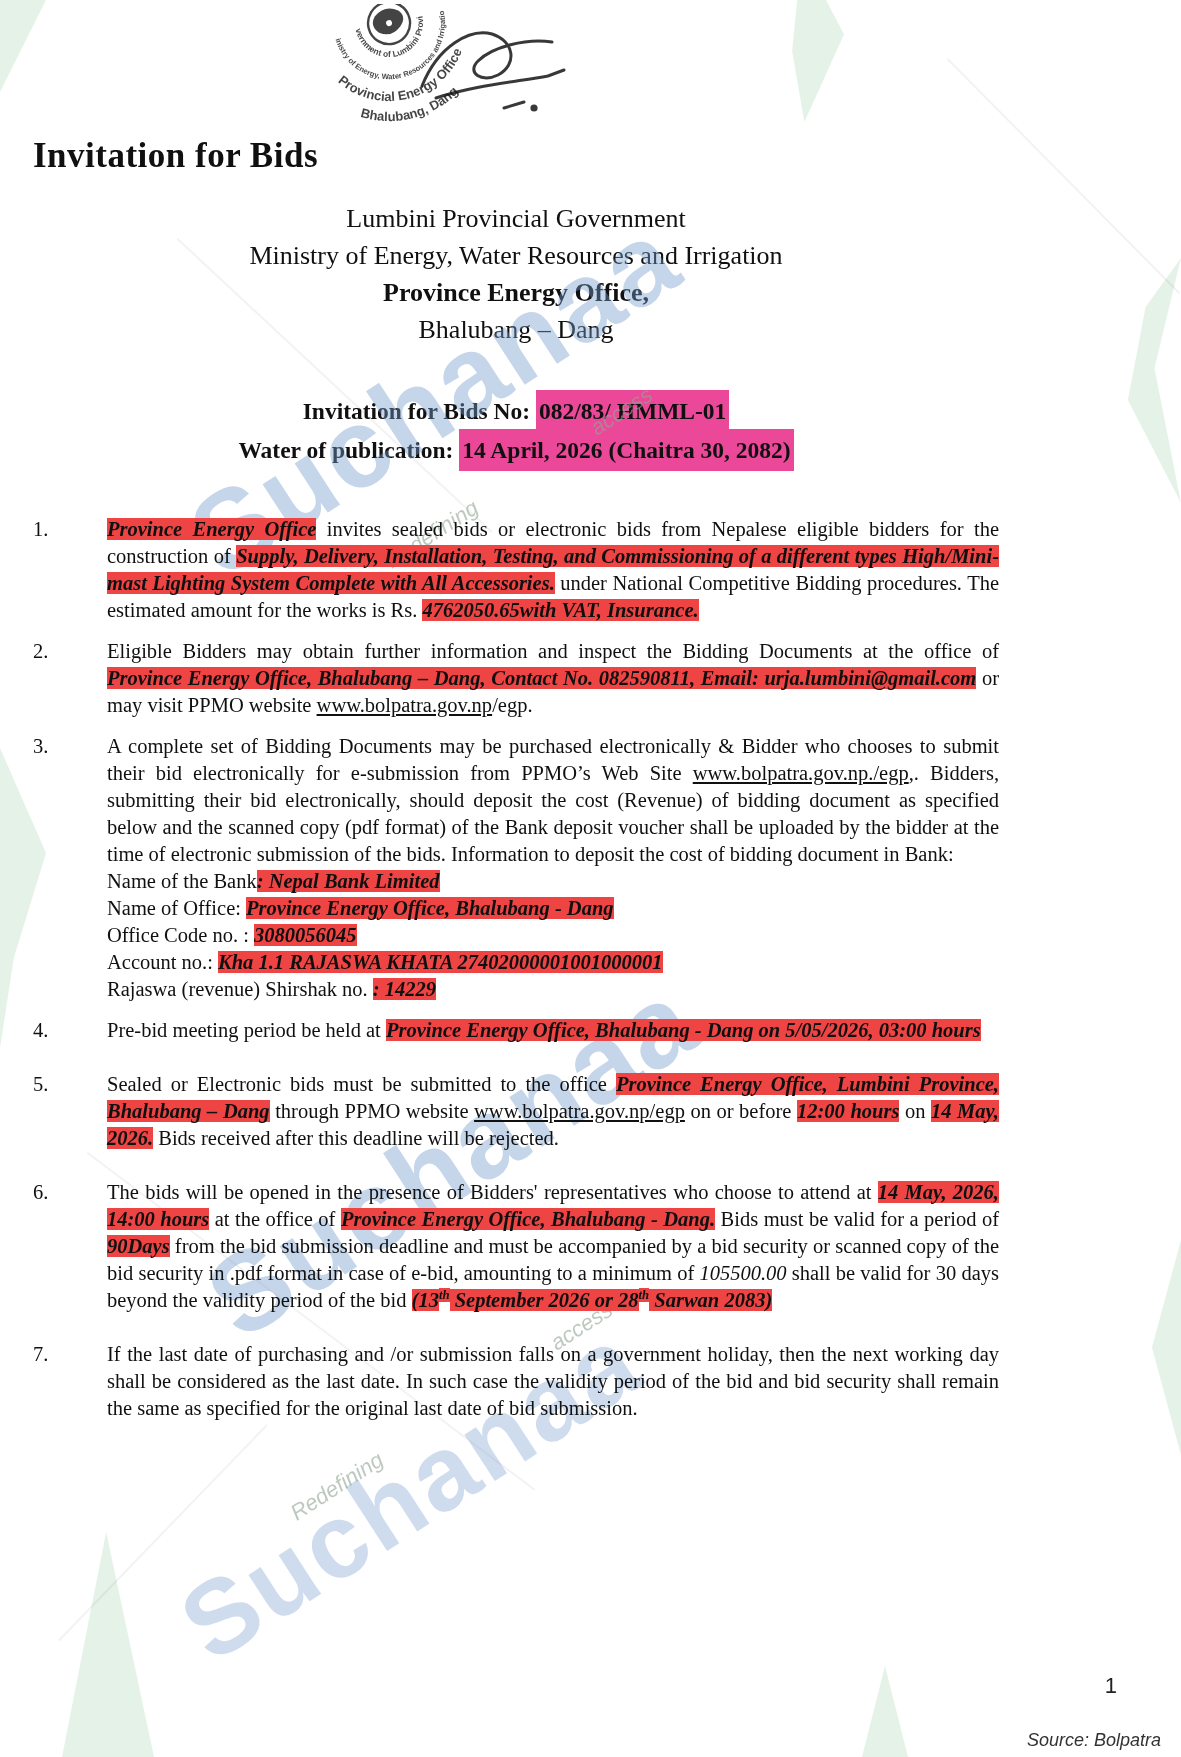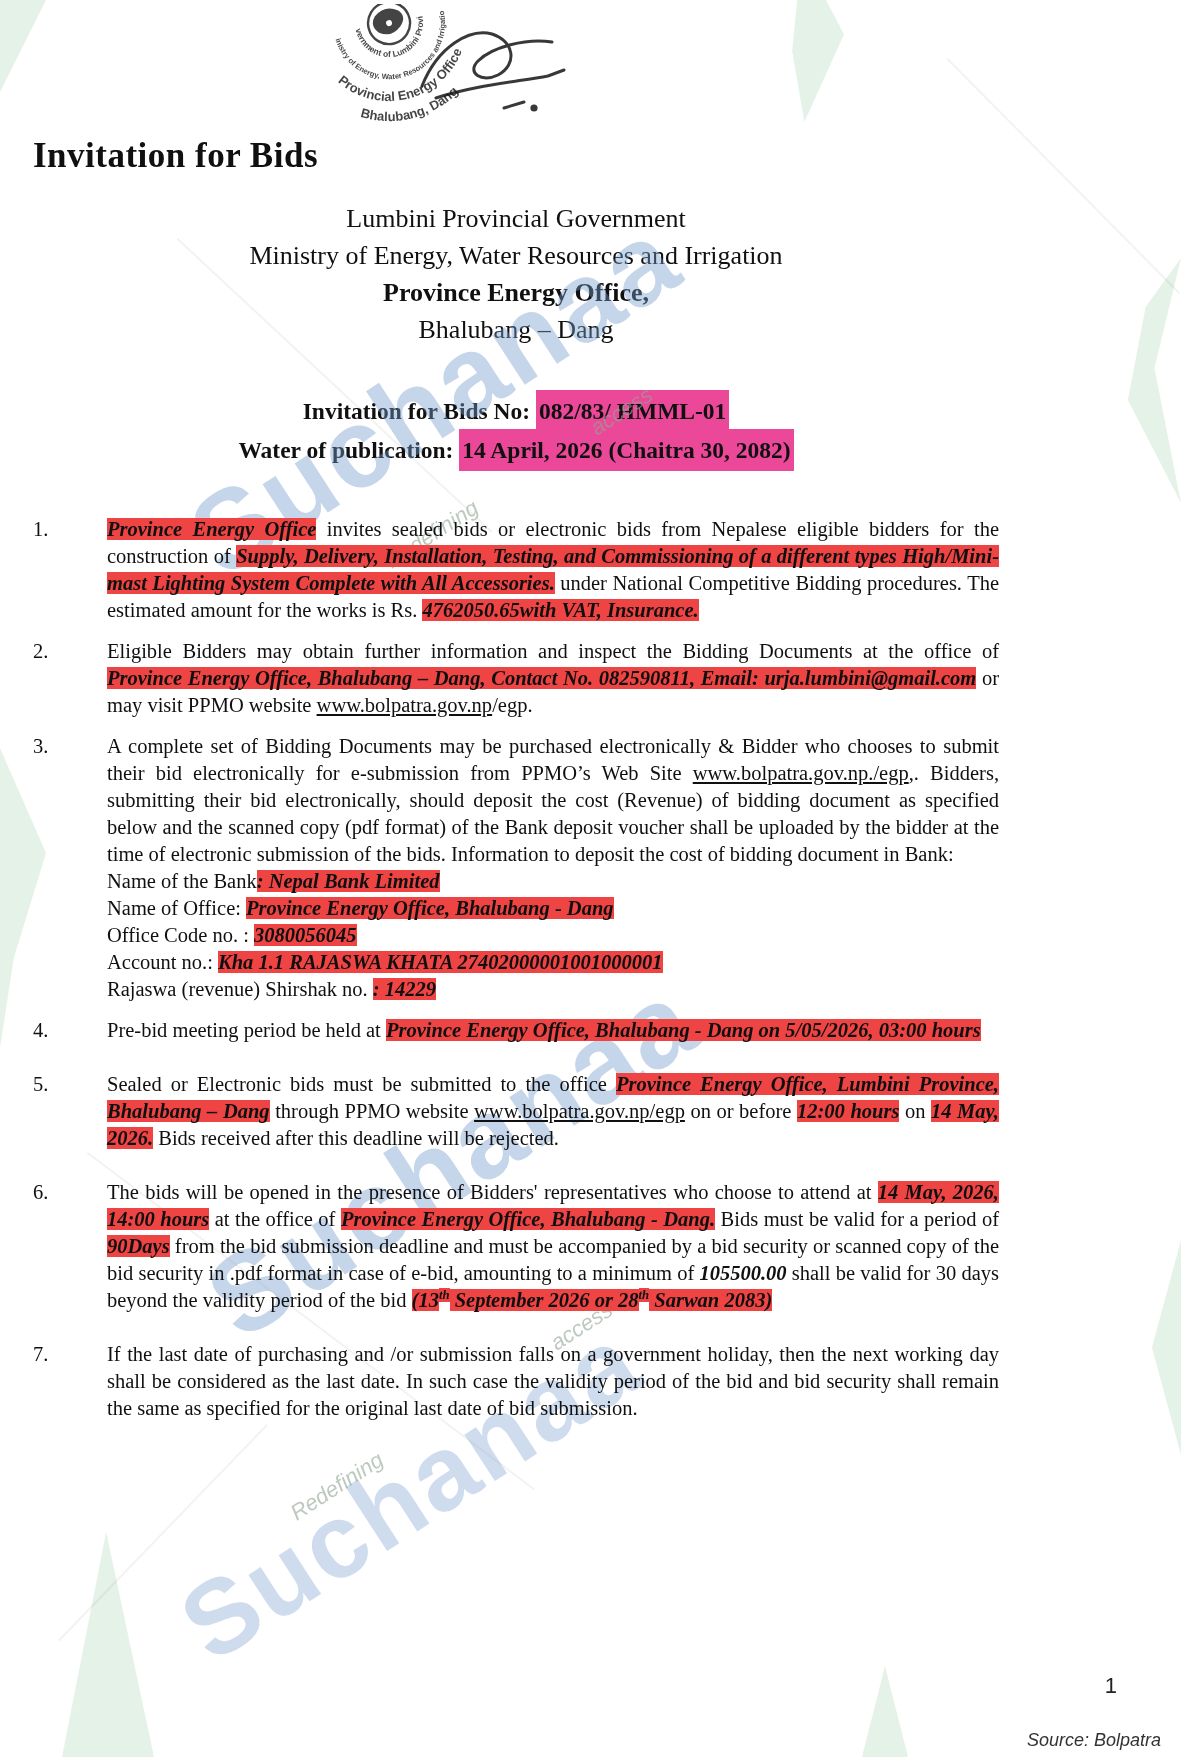--- a/index.html
+++ b/index.html
@@ -45,21 +45,21 @@
   .org-bold{font-weight:bold;}
   .bid-lines{text-align:center;font-weight:bold;font-size:23.5px;line-height:39px;margin-top:44px;}
   .hlb{background:#ec4899;padding:8px 3px;}
   
   .items{margin-top:46px;font-size:20.5px;line-height:27px;}
   .item{position:relative;padding-left:74px;text-align:justify;margin-top:14px;}
   .item.sp{margin-top:27px;}
   .item .no{position:absolute;left:0;top:0;}
   .hl{background:#ef4444;font-weight:bold;font-style:italic;}
   .ul{text-decoration:underline;}
-  .bi{font-weight:bold;font-style:italic;}
+  .bi{font-weight:normal;font-style:italic;}
   .sup{vertical-align:super;font-size:.62em;line-height:0;}
   
   .page-num{position:absolute;right:64px;bottom:58px;font-family:"Liberation Sans",sans-serif;
             font-size:22px;color:#222;}
   .source-note{position:absolute;right:20px;bottom:6px;font-family:"Liberation Sans",sans-serif;
             font-style:italic;font-size:18px;color:#333;}
 </style>
 </head>
 <body>
 

